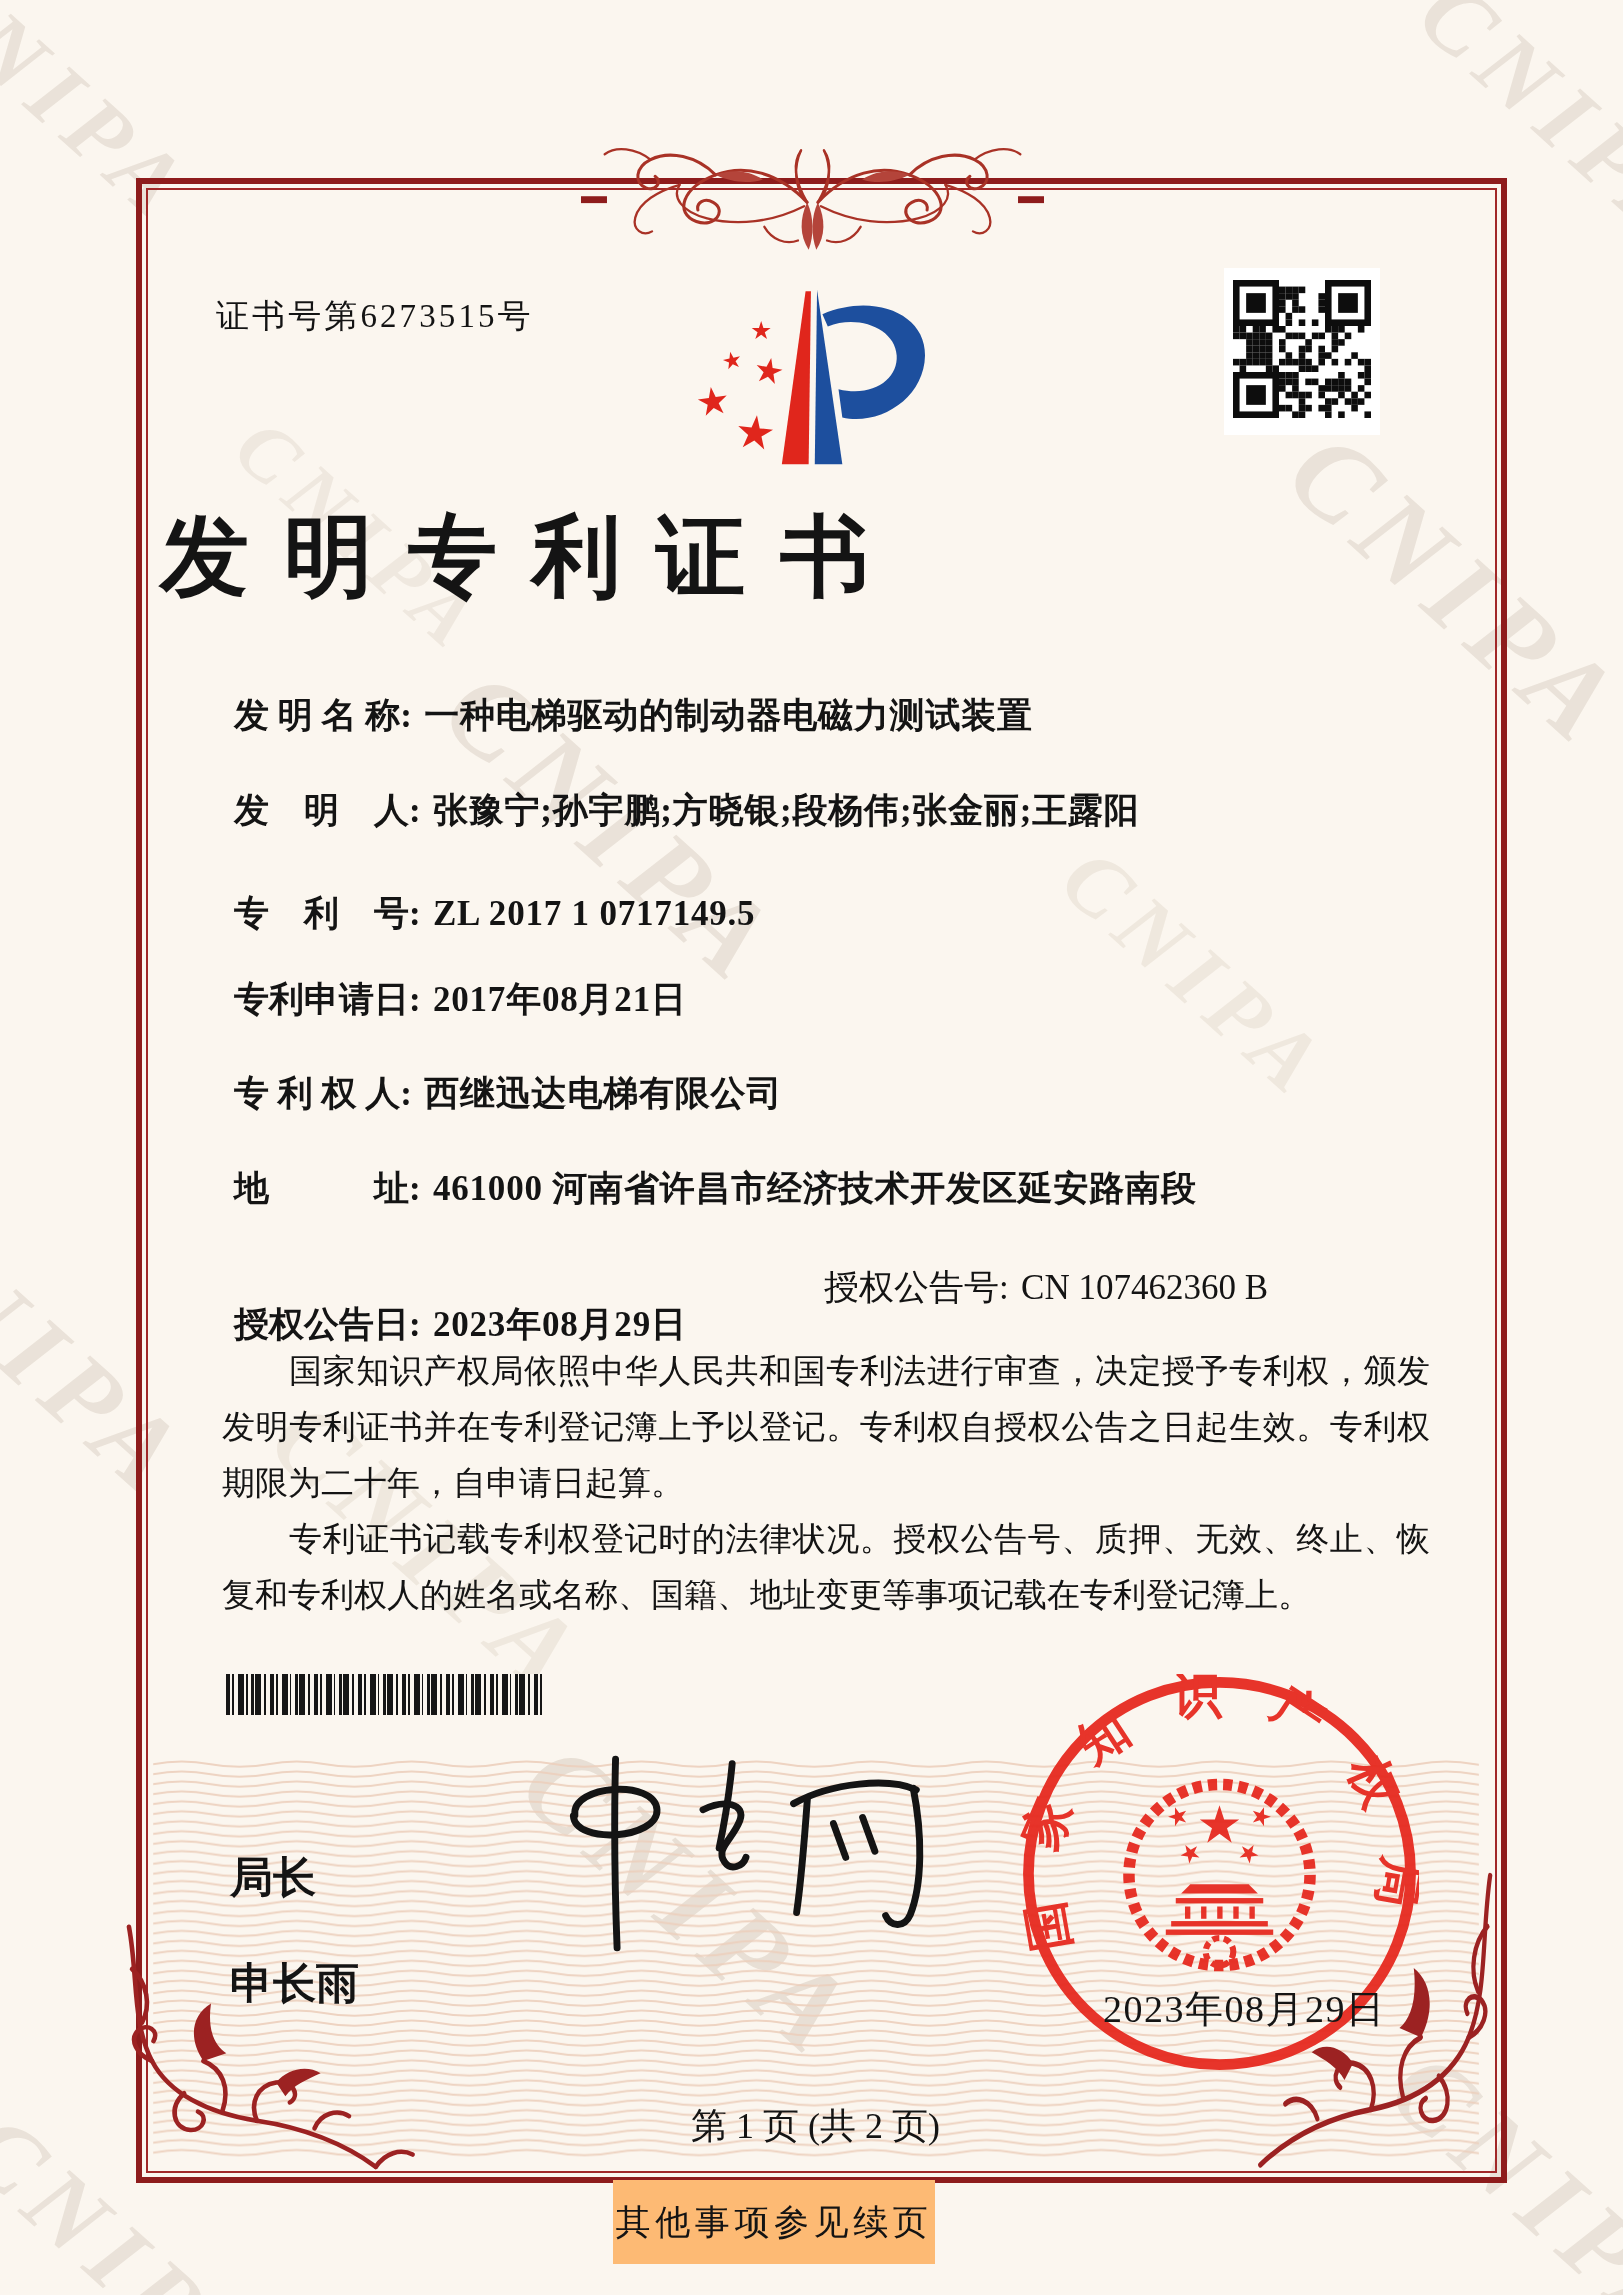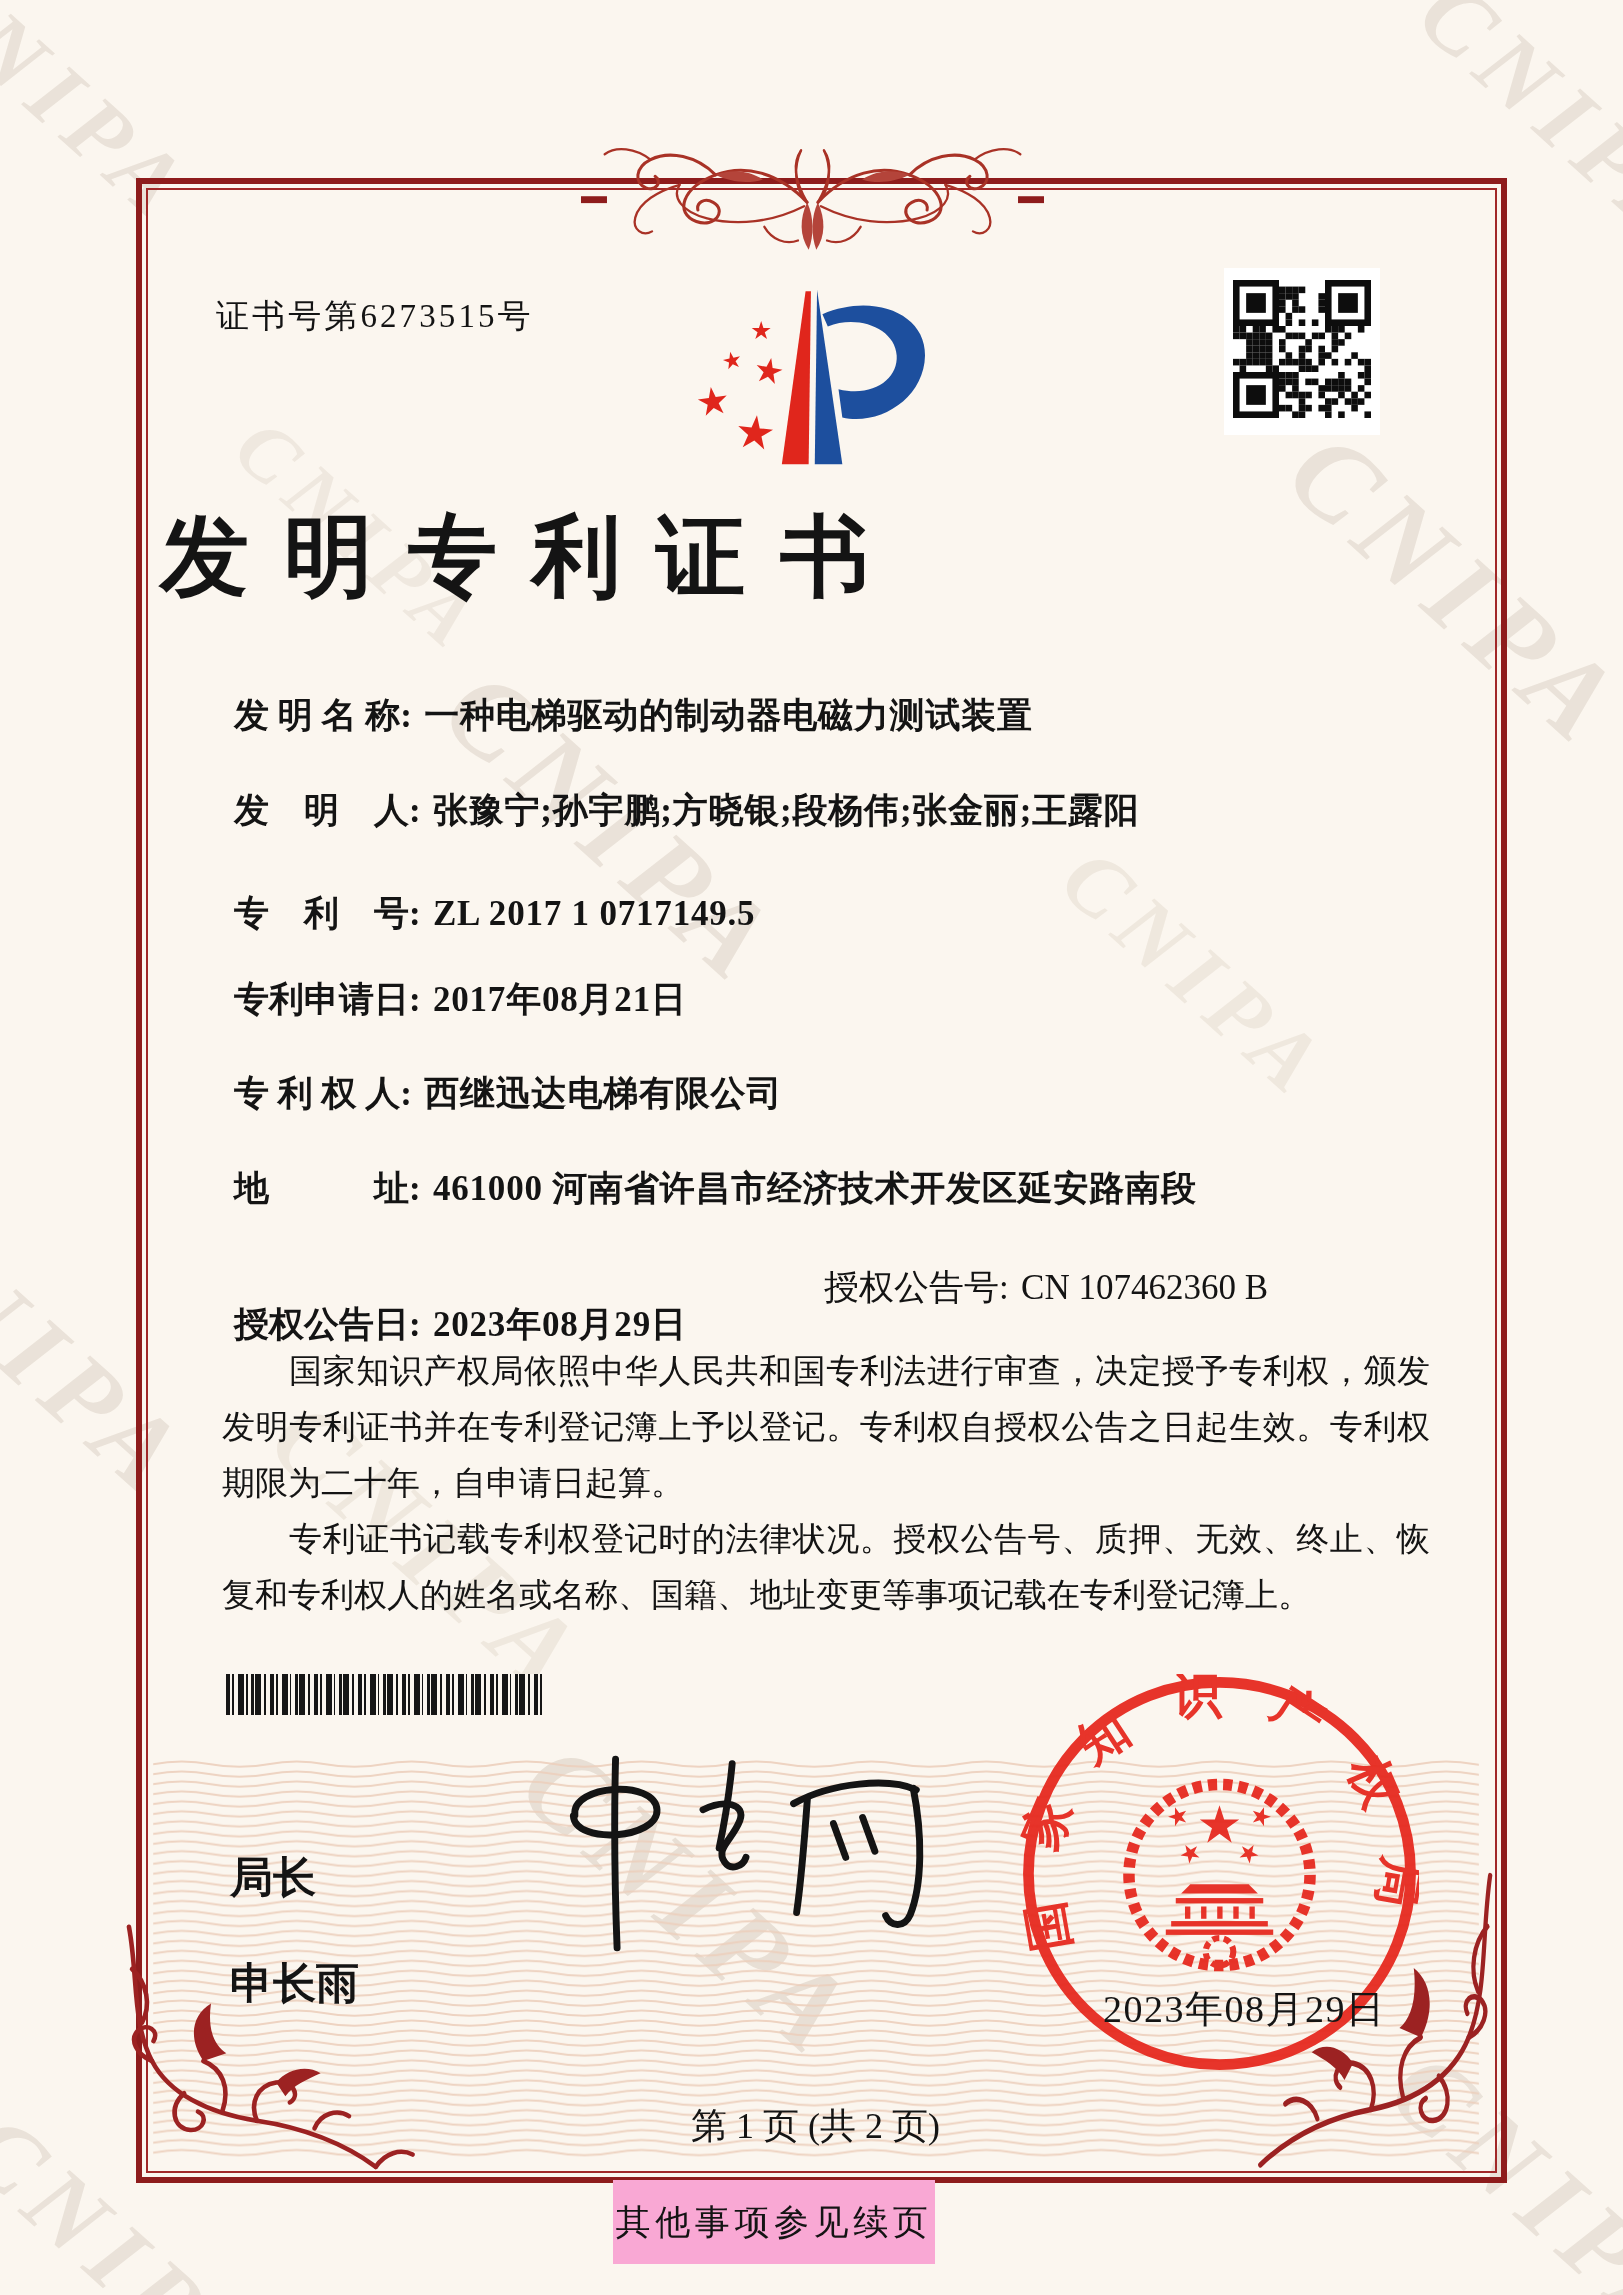--- a/index.html
+++ b/index.html
@@ -63,21 +63,21 @@
   .director-name{position:absolute; left:230px; top:1955px; font:700 43px "Liberation Sans","DejaVu Sans",sans-serif; z-index:3;}
   .signature{position:absolute; left:502px; top:1748px; width:445px; height:211px; z-index:3;}
   .seal{position:absolute; left:1020px; top:1674px; width:399px; height:399px; z-index:4; opacity:.94;}
   .seal-date{
     position:absolute; left:1103px; top:1984px; width:264px; text-align:center;
     font-size:38px; font-weight:400; color:#151515; z-index:5; white-space:nowrap; letter-spacing:1.5px;
   }
   .page-info{position:absolute; left:136px; top:2102px; width:1359px; text-align:center; font-size:36px; z-index:3;}
   .note-patch{
     position:absolute; left:613px; top:2180px; width:322px; height:84px;
-    background:#f9a8d4; z-index:3; display:flex; align-items:center; justify-content:center;
+    background:#fdba74; z-index:3; display:flex; align-items:center; justify-content:center;
   }
   .note-patch span{font-size:35px; letter-spacing:4.6px;}
 </style>
 </head>
 <body>
 
 <div id="page">
 
   <span class="wm" style="left:54px;top:92px;font-size:92px;">CNIPA</span>
   <span class="wm" style="left:1564px;top:115px;font-size:96px;">CNIPA</span>

